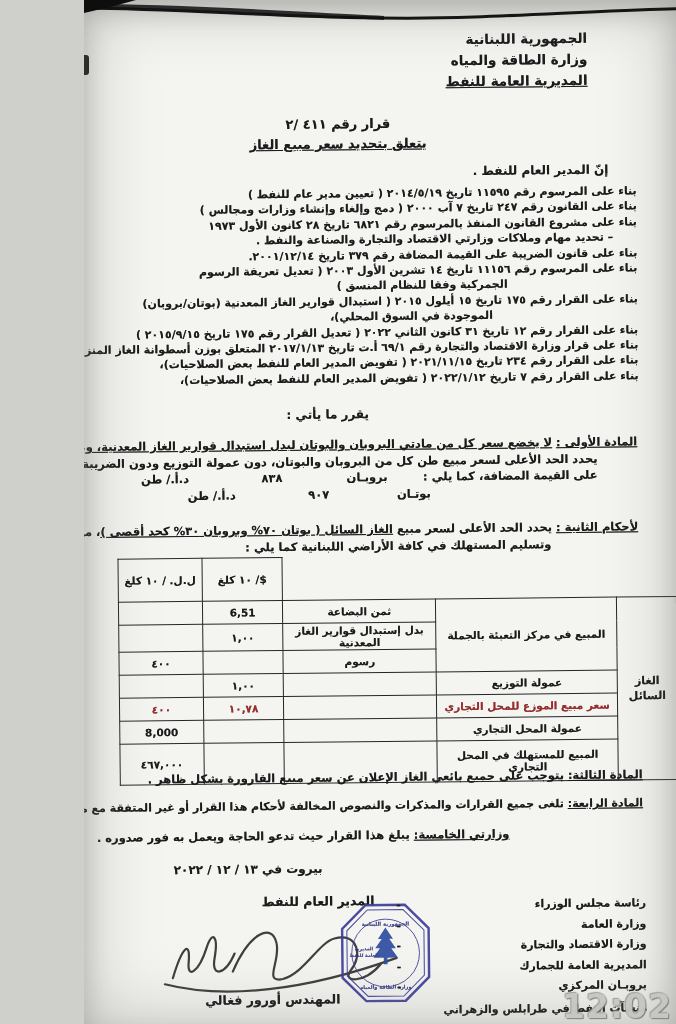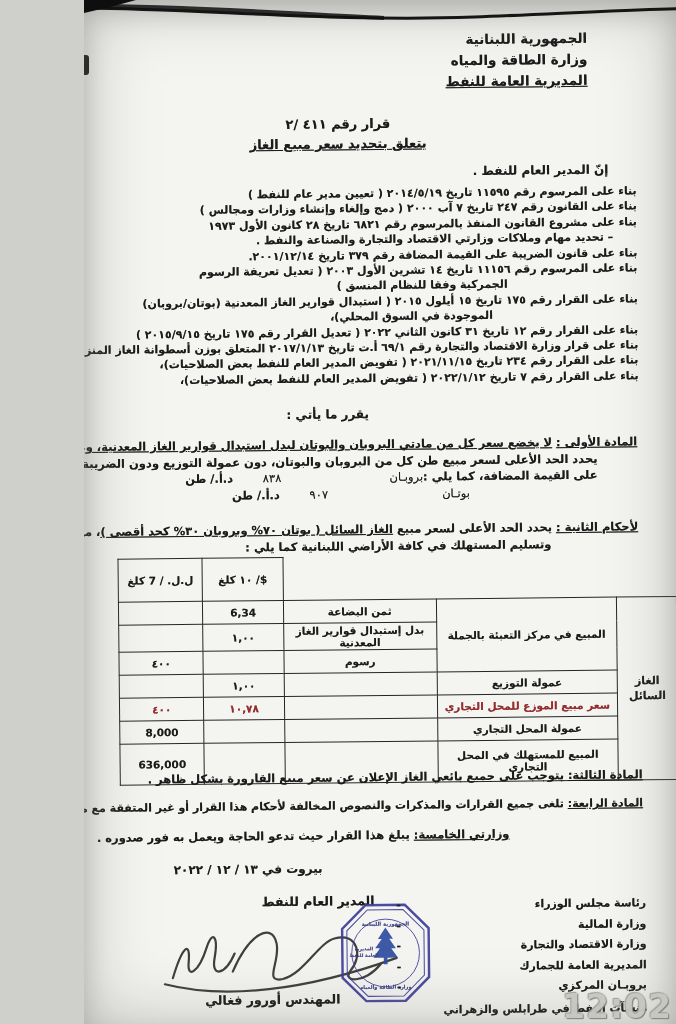--- a/index.html
+++ b/index.html
@@ -38,23 +38,23 @@
   
   .recitals{top:186px;right:36px;width:602px;font-size:11px;font-weight:bold;line-height:15.4px;text-align:right;}
   .recitals div{white-space:nowrap;}
   .r-ind{padding-right:24px;}
   .r-c1{padding-right:130px;}
   .r-c2{padding-right:145px;}
   .lead{top:407px;right:306px;font-size:12px;font-weight:bold;}
   
   .art1{top:436px;right:38px;width:600px;font-size:11.5px;line-height:16.5px;text-align:right;font-weight:600;}
   .art1 .lbl{font-weight:bold;text-decoration:underline;}
-  .p-name{display:inline-block;width:112px;text-align:right;font-weight:normal;}
-  .p-val{display:inline-block;width:78px;text-align:center;font-weight:normal;}
-  .p-unit{display:inline-block;width:92px;text-align:right;font-weight:bold;}
+  .p-name{display:inline-block;width:112px;text-align:center;font-weight:bold;}
+  .p-val{display:inline-block;width:78px;text-align:center;font-weight:bold;}
+  .p-unit{display:inline-block;width:92px;text-align:left;font-weight:bold;}
   .a1-line4{padding-right:168px;}
   
   .art2{top:521px;right:38px;width:600px;font-size:11.5px;font-weight:bold;text-align:right;line-height:16.5px;}
   .art2 .c{text-align:center;padding-left:120px;}
   
   table.gas{position:absolute;top:556px;left:33px;border-collapse:collapse;font-size:10.5px;font-weight:bold;table-layout:fixed;}
   table.gas td,table.gas th{border:1.4px solid #262626;padding:1px 3px;text-align:center;vertical-align:middle;color:var(--ink);}
   table.gas .nb{border:none;background:transparent;}
   table.gas th{height:40px;font-size:10.5px;white-space:normal;line-height:13px;}
   table.gas td{height:20px;}
@@ -161,27 +161,27 @@
           <col style="width:62px">
           <col style="width:196px">
           <col style="width:166px">
           <col style="width:86px">
           <col style="width:88px">
         </colgroup>
       <tbody>
           <tr>
         <td class="nb" colspan="3"></td>
         <th>$/ ١٠ كلغ</th>
-        <th>ل.ل. / 7 كلغ</th>
+        <th>ل.ل. / ١٠ كلغ</th>
       </tr>
       <tr>
         <td class="grp" rowspan="7">الغاز السائل</td>
         <td rowspan="3" class="desc">المبيع في مركز التعبئة بالجملة</td>
         <td class="desc">ثمن البضاعة</td>
-        <td>6,34</td>
+        <td>6,51</td>
         <td></td>
       </tr>
       <tr>
         <td class="desc">بدل إستبدال قوارير الغاز المعدنية</td>
         <td>١,٠٠</td>
         <td></td>
       </tr>
       <tr>
         <td class="desc">رسوم</td>
         <td></td>
@@ -202,21 +202,21 @@
       <tr>
         <td>عمولة المحل التجاري</td>
         <td></td>
         <td></td>
         <td>8,000</td>
       </tr>
       <tr class="h38">
         <td class="desc">المبيع للمستهلك في المحل التجاري</td>
         <td></td>
         <td></td>
-        <td>636,000</td>
+        <td>٤٦٧,٠٠٠</td>
       </tr>
     </tbody>
       </table>
 
     <div class="abs art3">
       <span class="lbl">المادة الثالثة:</span><span> يتوجب على جميع بائعي الغاز الإعلان عن سعر مبيع القارورة بشكل ظاهر .</span>
     </div>
     <div class="abs art4">
       <span class="lbl">المادة الرابعة:</span><span> تلغى جميع القرارات والمذكرات والنصوص  المخالفة لأحكام هذا القرار أو غير المتفقة مع مضمونه</span>
     </div>
@@ -246,21 +246,21 @@
       <g fill="#3d3d99" font-size="6" font-weight="bold" text-anchor="middle" font-family="DejaVu Sans, sans-serif">
         <text x="50" y="26" font-size="5.6">الجمهورية اللبنانية</text>
         <text x="27" y="52" font-size="5">المديرية</text>
         <text x="27" y="59" font-size="5">العامة للنفط</text>
         <text x="50" y="93" font-size="5.4">وزارة الطاقة والمياه</text>
       </g>
     </svg>
 
     <div class="abs dist">
       <div class="item"><span>رئاسة مجلس الوزراء</span><span class="dash">-</span></div>
-      <div class="item"><span>وزارة المالية</span><span class="dash">-</span></div>
+      <div class="item"><span>وزارة العامة</span><span class="dash">-</span></div>
       <div class="item"><span>وزارة الاقتصاد والتجارة</span><span class="dash">-</span></div>
       <div class="item"><span>المديرية العامة للجمارك</span><span class="dash">-</span></div>
       <div class="item"><span>بروبـان المركزي</span><span class="dash">-</span></div>
       <div class="item last"><span>منشآت النفط في طرابلس والزهراني</span></div>
     </div>
 
   </div>
 
   <div class="clock">12:02</div>
 

